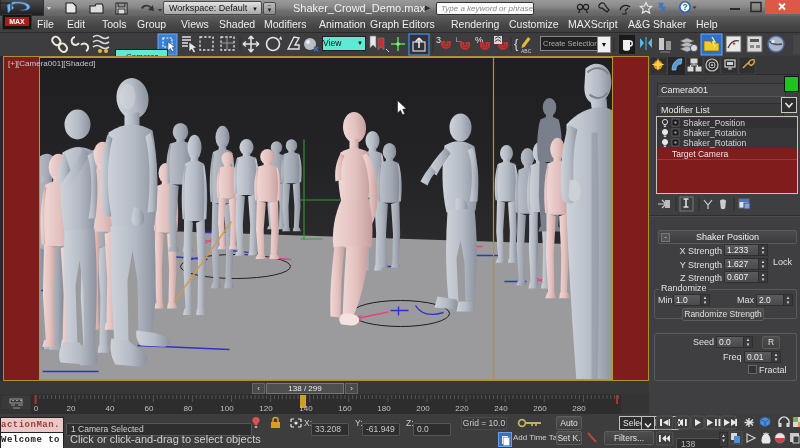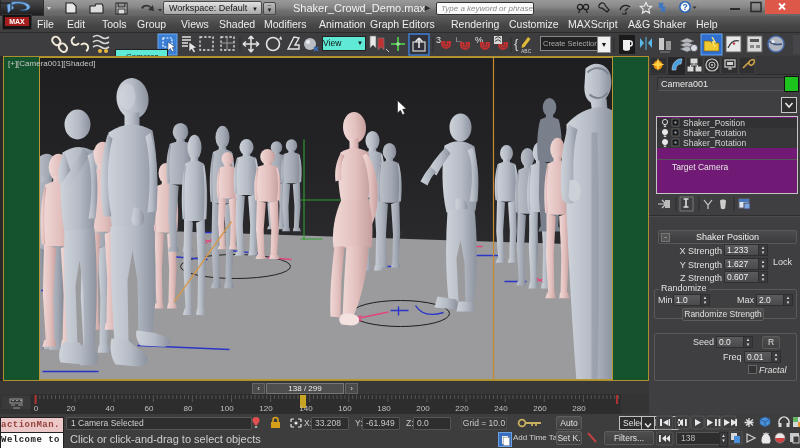--- a/index.html
+++ b/index.html
@@ -13,30 +13,30 @@
  border:1px solid #4a4a4a;border-radius:2px;color:#161616;font-size:9px;line-height:12px;padding-left:5px;}
 #title-text{position:absolute;left:274px;top:1px;width:170px;text-align:center;color:#f2f2f2;font-size:11px;line-height:14px;}
 #searchbox{position:absolute;left:436px;top:2px;width:92px;height:11px;background:#fafafa;border:1px solid #333;
  border-radius:2px;color:#8a8a8a;font-style:italic;font-size:8px;line-height:11px;padding-left:4px;}
 
 #menubar{left:0;top:16px;width:800px;height:16px;background:linear-gradient(#5d5d5d,#464646 60%,#3e3e3e);border-bottom:1px solid #2c2c2c;}
 .mi{position:absolute;top:0;color:#ededed;font-size:10.5px;line-height:16px;}
 
 #toolbar{left:0;top:33px;width:800px;height:23px;background:#3d3d3f;}
 
-#vpouter{left:3px;top:56px;width:644px;height:323px;background:#14532d;border:1px solid #ad8f2e;}
+#vpouter{left:3px;top:56px;width:644px;height:323px;background:#7f1d1d;border:1px solid #ad8f2e;}
 #scene{left:35px;top:0px;width:572px;height:321px;background:#29292b;border:1px solid #b59733;overflow:hidden;}
 #vplabel{left:4px;top:2px;color:#c8c8c8;font-size:8px;z-index:30;letter-spacing:0px;}
 
 #rpanel{left:649px;top:56px;width:151px;height:361px;background:#3f3f41;font-size:9px;color:#dcdcdc;}
 
 #framestrip{left:0;top:381px;width:649px;height:13px;background:#373737;}
 #ruler{left:0;top:394px;width:649px;height:20px;background:#343434;}
 #statusbar{left:0;top:414px;width:800px;height:34px;background:#3d3d3d;}
-.fld{position:absolute;background:#2e2e2e;border:1px solid #555;border-radius:1px;color:#c8c8c8;}
+.fld{position:absolute;background:#2e2e2e;border:1px solid #555;border-radius:1px;color:#c8c8c8;margin-top:6px;}
 .btn{position:absolute;background:linear-gradient(#4e4e4e,#3f3f3f);border:1px solid #5c5c5c;border-radius:2px;color:#e0e0e0;text-align:center;}
 .spin{position:absolute;height:10px;background:linear-gradient(#5b5b5d,#4a4a4c);border:1px solid #2e2e2e;border-radius:1px;}
 .spin span{position:absolute;left:2px;top:0;font-size:8.5px;line-height:10px;color:#f0f0f0;}
 .spin:after{content:"\25B4\A\25BE";white-space:pre;position:absolute;right:-9px;top:-1px;width:8px;height:10px;background:#3a3a3c;border:1px solid #2e2e2e;font-size:5px;line-height:5px;color:#ddd;text-align:center;}
 </style></head>
 <body>
 <div id="stage">
 <div class="abs" id="titlebar">
 <svg class="abs" style="left:0;top:0" width="800" height="16" viewBox="0 0 800 16">
 
@@ -409,25 +409,26 @@
  <circle cx="712" cy="65" r="1" fill="#c8c8c8"></circle>
  <rect x="725" y="60" width="10" height="7" fill="none" stroke="#d0d0d0" stroke-width="1.2"></rect>
  <path d="M728,69 h4 m-2,-2 v2" stroke="#d0d0d0" stroke-width="1"></path>
  <rect x="727" y="62" width="6" height="3" fill="#d0d0d0"></rect>
  <path d="M743,68 l6,-6 m0,0 c1,-2 4,-3 5,-2 c1,1 0,4 -2,5 c-1,1 -2,0 -3,-1 z" stroke="#cfa24a" stroke-width="1.6" fill="none"></path>
 </svg>
 
 <div class="fld" style="left:8px;top:21px;width:124px;height:12px;background:#434345;border:1px solid #2e2e2e;border-bottom-color:#555;font-size:9px;line-height:12px;padding-left:3px;color:#e8e8e8;">Camera001</div>
 <div class="abs" style="left:135px;top:20px;width:13px;height:14px;background:#1dc41d;border:1px solid #111;"></div>
 
+<div class="fld" style="left:8px;top:41px;width:122px;height:12px;background:#3a3a3c;border:1px solid #2e2e2e;font-size:9px;line-height:12px;padding-left:3px;color:#e8e8e8;">Modifier List</div>
 <div class="abs" style="left:132px;top:41px;width:14px;height:14px;background:#2e2e2e;border:1px solid #c8c8c8;"><svg width="14" height="14">
           <path d="M3.5,5 l3.5,4 3.5,-4" stroke="#e8e8e8" stroke-width="1.6" fill="none"></path>
         </svg></div>
 
-<div class="abs" style="left:7px;top:60px;width:140px;height:76px;background:#701a75;border:1px solid #c4c4c4;">
+<div class="abs" style="left:7px;top:60px;width:140px;height:76px;background:#7f1d1d;border:1px solid #c4c4c4;">
  <div class="abs" style="left:0;top:1px;width:140px;height:10px;background:#313133;"></div>
  <div class="abs" style="left:0;top:11px;width:140px;height:10px;background:#373739;"></div>
  <div class="abs" style="left:0;top:21px;width:140px;height:10px;background:#373739;"></div>
  <svg class="abs" style="left:3px;top:1px" width="20" height="32" viewBox="0 0 20 32">
   <g stroke="#e8e8e8" stroke-width="0.9" fill="none">
    <circle cx="5" cy="4" r="2.6"></circle>
             <path d="M3.8,7 h2.4 m-2.4,1.6 h2.4"></path>
    <circle cx="5" cy="14" r="2.6" fill="#e8e8e8"></circle>
             <path d="M3.8,17 h2.4 m-2.4,1.6 h2.4"></path>
    <circle cx="5" cy="24" r="2.6" fill="#e8e8e8"></circle>
@@ -440,21 +441,21 @@
   </g>
   <g fill="#9ab">
    <rect x="14.5" y="3.5" width="2" height="2"></rect>
             <rect x="14.5" y="13.5" width="2" height="2"></rect>
             <rect x="14.5" y="23.5" width="2" height="2"></rect>
   </g>
  </svg>
  <div class="abs" style="left:26px;top:1px;font-size:8.5px;line-height:10px;color:#d6d6d6;">Shaker_Position</div>
  <div class="abs" style="left:26px;top:11px;font-size:8.5px;line-height:10px;color:#d6d6d6;">Shaker_Rotation</div>
  <div class="abs" style="left:26px;top:21px;font-size:8.5px;line-height:10px;color:#d6d6d6;">Shaker_Rotation</div>
- <div class="abs" style="left:15px;top:32px;font-size:8.5px;line-height:10px;color:#e8e8e8;margin-top:13px;">Target Camera</div>
+ <div class="abs" style="left:15px;top:32px;font-size:8.5px;line-height:10px;color:#e8e8e8;">Target Camera</div>
  <div class="abs" style="left:0;top:42px;width:140px;border-top:1px solid #565658;"></div>
 </div>
 
 <svg class="abs" style="left:0;top:140px" width="151" height="16" viewBox="0 0 151 16">
  <path d="M9,8 h8 m-4,-4 l4,4 -4,4" stroke="#ccc" stroke-width="1.2" fill="none"></path>
  <rect x="16" y="4" width="5" height="8" fill="#bbb"></rect>
  <path d="M27,1 v14" stroke="#2c2c2c"></path>
  <rect x="31" y="1" width="13" height="14" fill="none" stroke="#888" stroke-width="0.8"></rect>
  <path d="M37,3 v8 m-2.5,0 h5 m-5,-8 h5" stroke="#ddd" stroke-width="1.6"></path>
  <path d="M50,1 v14" stroke="#2c2c2c"></path>
@@ -503,21 +504,21 @@
 <div class="abs" style="left:44px;top:281px;font-size:9px;color:#e0e0e0;">Seed</div>
 <div class="spin" style="left:67px;top:280px;width:27px;">
         <span>0.0</span>
       </div>
 <div class="btn" style="left:113px;top:280px;width:16px;height:11px;font-size:8.5px;line-height:11px;">R</div>
 <div class="abs" style="left:74px;top:296px;font-size:9px;color:#e0e0e0;">Freq</div>
 <div class="spin" style="left:95px;top:295px;width:27px;">
         <span>0.01</span>
       </div>
 <div class="abs" style="left:99px;top:309px;width:7px;height:7px;background:#333;border:1px solid #666;"></div>
-<div class="abs" style="left:110px;top:309px;font-size:9px;color:#e0e0e0;font-style:italic;">Fractal</div>
+<div class="abs" style="left:110px;top:309px;font-size:9px;color:#e0e0e0;">Fractal</div>
 </div>
 <div class="abs" id="framestrip">
  <div class="abs" style="left:252px;top:2px;width:11px;height:9px;background:#4a4a4a;border:1px solid #666;color:#ddd;font-size:8px;line-height:9px;text-align:center;">‹</div>
  <div class="abs" style="left:266px;top:2px;width:76px;height:9px;background:#4e4e4e;border:1px solid #787878;color:#eee;font-size:8px;line-height:9px;text-align:center;">138 / 299</div>
  <div class="abs" style="left:345px;top:2px;width:11px;height:9px;background:#4a4a4a;border:1px solid #666;color:#ddd;font-size:8px;line-height:9px;text-align:center;">›</div>
 </div>
 <div class="abs" id="ruler">
  <div class="abs" style="left:2px;top:2px;width:28px;height:13px;background:#3a3a3a;">
   <svg width="28" height="13">
           <g stroke="#999" stroke-width="1" fill="none">

